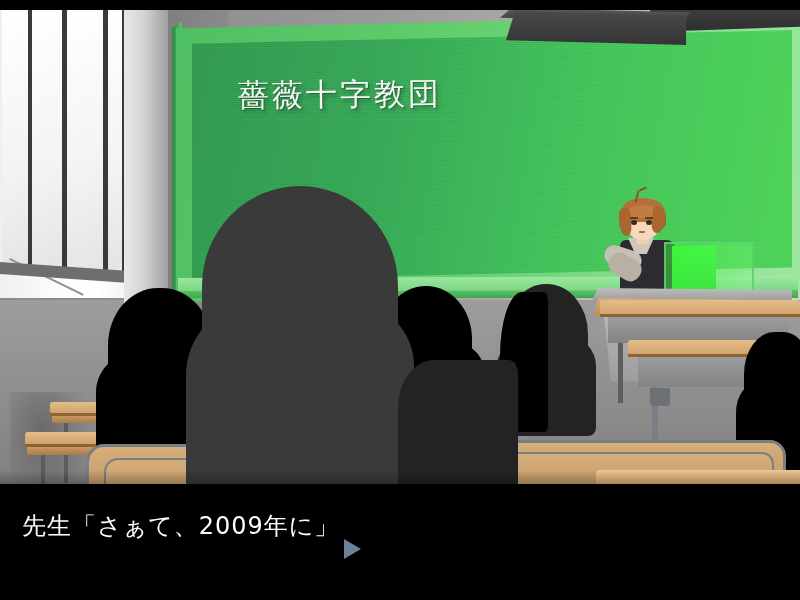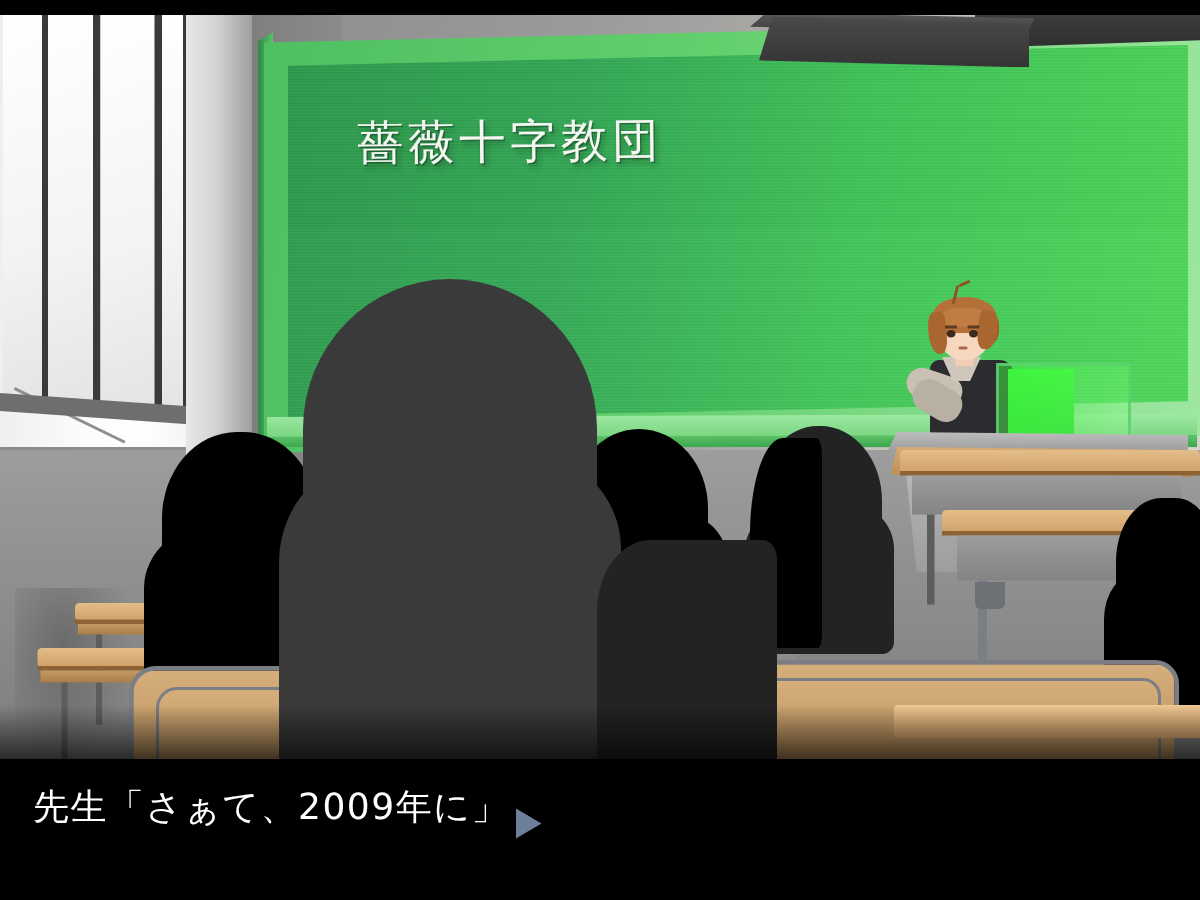--- a/index.html
+++ b/index.html
@@ -1,21 +1,21 @@
 <!DOCTYPE html>
 <html><head>
 <meta charset="utf-8">
 <style>
   html,body{margin:0;padding:0;background:#000;}
   body{width:800px;height:600px;overflow:hidden;font-family:"DejaVu Sans","Liberation Sans",sans-serif;}
 
   #stage{position:relative;width:800px;height:600px;overflow:hidden;background:#000;}
 
   
-  .scene{position:absolute;left:0;top:0;width:800px;height:600px;overflow:hidden;}
+  .scene{position:absolute;left:0;top:0;width:800px;height:484px;overflow:hidden;}
 
   .letterbox-top{position:absolute;left:0;top:0;width:800px;height:10px;background:#000;z-index:60;}
 
   
   .wall{position:absolute;left:0;top:8px;width:800px;height:330px;
         background:linear-gradient(100deg,#8a8a8a 0%,#8d8d8d 18%,#9a9a9a 45%,#b4b2ad 72%,#cfcdc6 100%);}
   .wall-right-texture{position:absolute;left:560px;top:8px;width:240px;height:300px;
         background:repeating-linear-gradient(0deg,rgba(255,255,255,.05) 0 1px,rgba(0,0,0,.04) 1px 2px),
                    linear-gradient(90deg,#c2c0b9,#d6d4cd);opacity:.9;}
   .wall-lower{position:absolute;left:0;top:300px;width:800px;height:220px;
@@ -138,21 +138,21 @@
   
   .sil{position:absolute;background:#000;}
   .sil-dark{position:absolute;background:#232323;}
   .sil-grey{position:absolute;background:#3a3a3a;}
 
   
   .floor-dark{position:absolute;left:0;top:470px;width:800px;height:50px;
         background:linear-gradient(180deg,rgba(0,0,0,0),rgba(0,0,0,.92));}
 
   
-  .dialogue{position:absolute;left:0;top:506px;width:800px;height:95px;background:#000;z-index:70;text-align:center;}
+  .dialogue{position:absolute;left:0;top:494px;width:800px;height:95px;background:#000;z-index:70;text-align:center;}
   .dlg-text{position:absolute;left:22px;top:16px;font-size:24px;color:#ffffff;
         font-family:"DejaVu Sans","Liberation Sans",sans-serif;letter-spacing:1px;white-space:nowrap;}
   .dlg-arrow{position:absolute;left:344px;top:539px;width:0;height:0;
         border-left:17px solid #6d7f99;border-top:10px solid transparent;
         border-bottom:10px solid transparent;z-index:71;}
 </style>
 </head>
 <body>
 
 <div id="stage">

